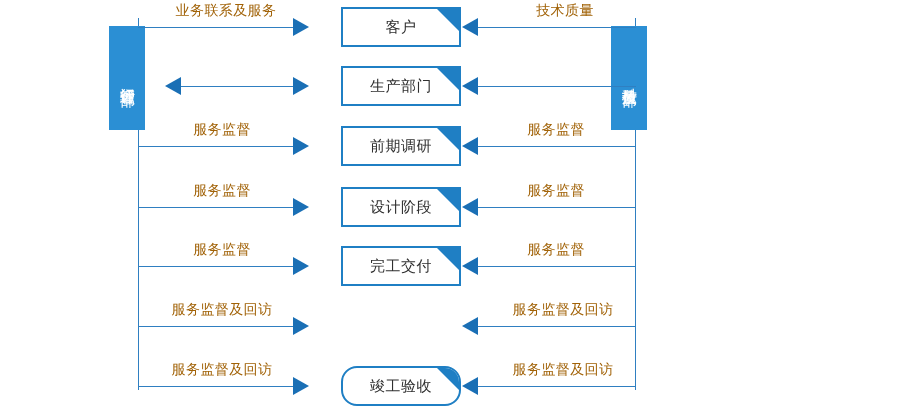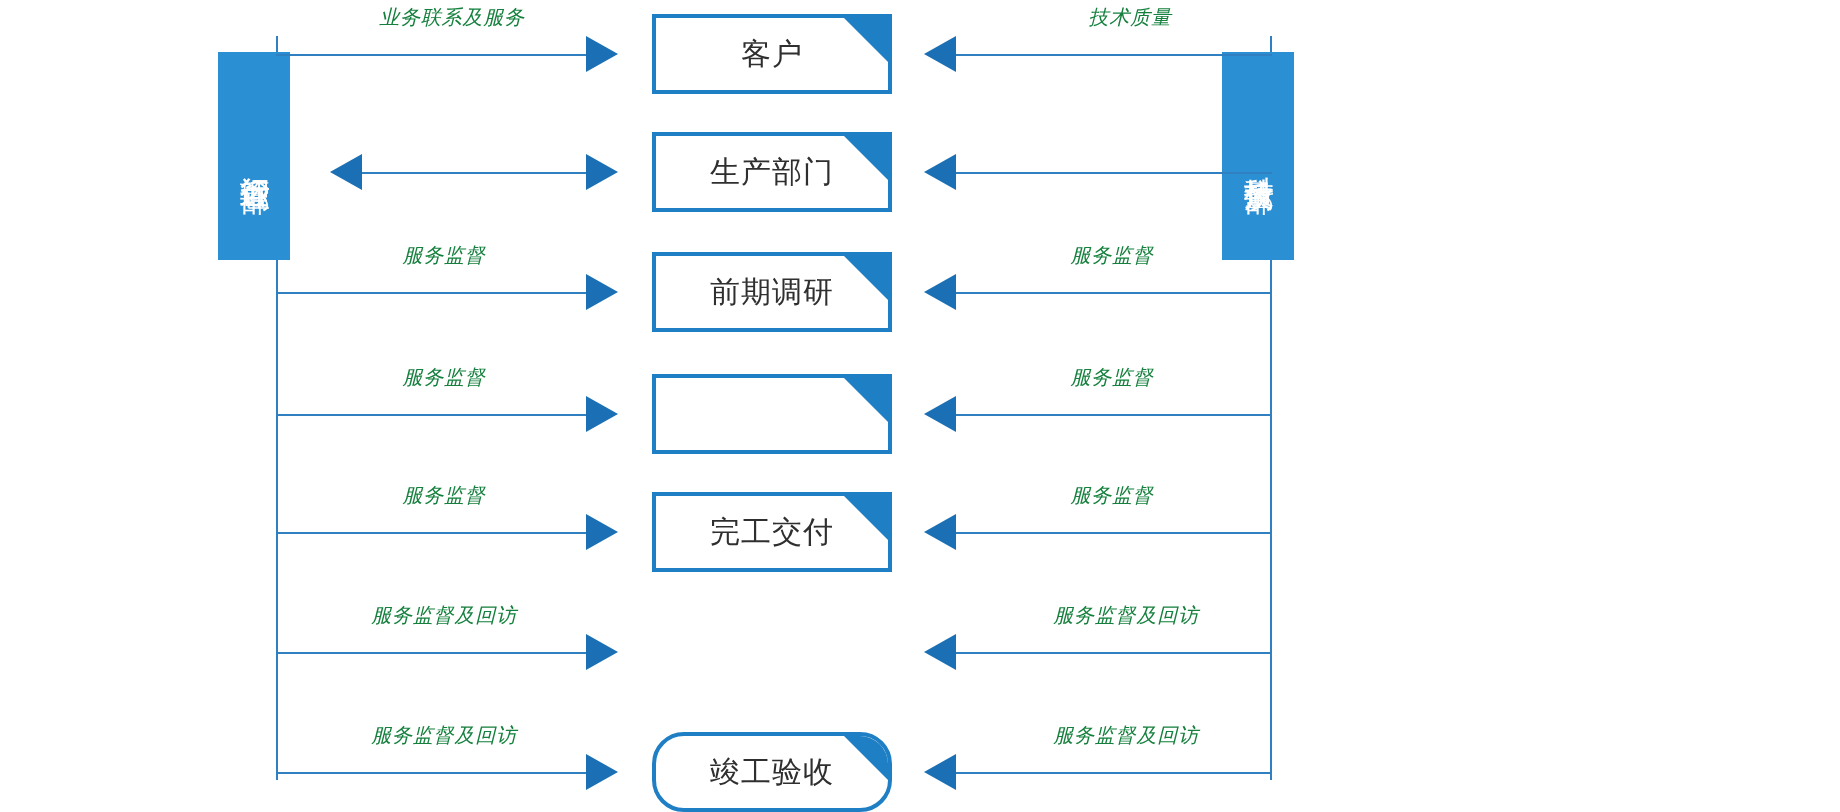--- a/index.html
+++ b/index.html
@@ -32,20 +32,21 @@
   .dept-bar span{white-space:nowrap;}
 
   
   .node{
     position:absolute;
     width:120px;height:40px;
     border:2px solid #1f7fc4;
     background:#ffffff;
     box-sizing:border-box;
     overflow:hidden;
+    margin-left:15px;
   }
   .node .label{
     position:absolute;
     inset:0;
     display:flex;
     align-items:center;
     justify-content:center;
     font-size:15px;
     color:#2f2f2f;
     letter-spacing:.5px;
@@ -83,25 +84,24 @@
     position:absolute;
     width:0;height:0;
     border-right:16px solid #1a6fb5;
     border-top:9px solid transparent;
     border-bottom:9px solid transparent;
   }
 
   
   .cap{
     position:absolute;
-    font-size:10px;
-    color:#15803d;
+    font-size:14px;
+    color:#a16207;
     white-space:nowrap;
     letter-spacing:.4px;
-    font-style:italic;
   }
   .cap.center{transform:translateX(-50%);}
 </style>
 </head>
 <body>
 
 <div id="stage">
 
   <div class="vline" style="left:138px;top:18px;height:372px;"></div>
 
@@ -152,20 +152,21 @@
   <div class="arrow-l" style="left:462px;top:137px;"></div>
   <div class="hline" style="left:478px;top:146px;width:158px;"></div>
   <div class="cap center" style="left:556px;top:121px;">服务监督</div>
 
   <div class="hline" style="left:138px;top:207px;width:155px;"></div>
   <div class="arrow-r" style="left:293px;top:198px;"></div>
   <div class="cap center" style="left:222px;top:182px;">服务监督</div>
 
   <div class="node" style="left:326px;top:187px;">
     <div class="corner"></div>
+    <div class="label">设计阶段</div>
   </div>
 
   <div class="arrow-l" style="left:462px;top:198px;"></div>
   <div class="hline" style="left:478px;top:207px;width:158px;"></div>
   <div class="cap center" style="left:556px;top:182px;">服务监督</div>
 
   <div class="hline" style="left:138px;top:266px;width:155px;"></div>
   <div class="arrow-r" style="left:293px;top:257px;"></div>
   <div class="cap center" style="left:222px;top:241px;">服务监督</div>
 

